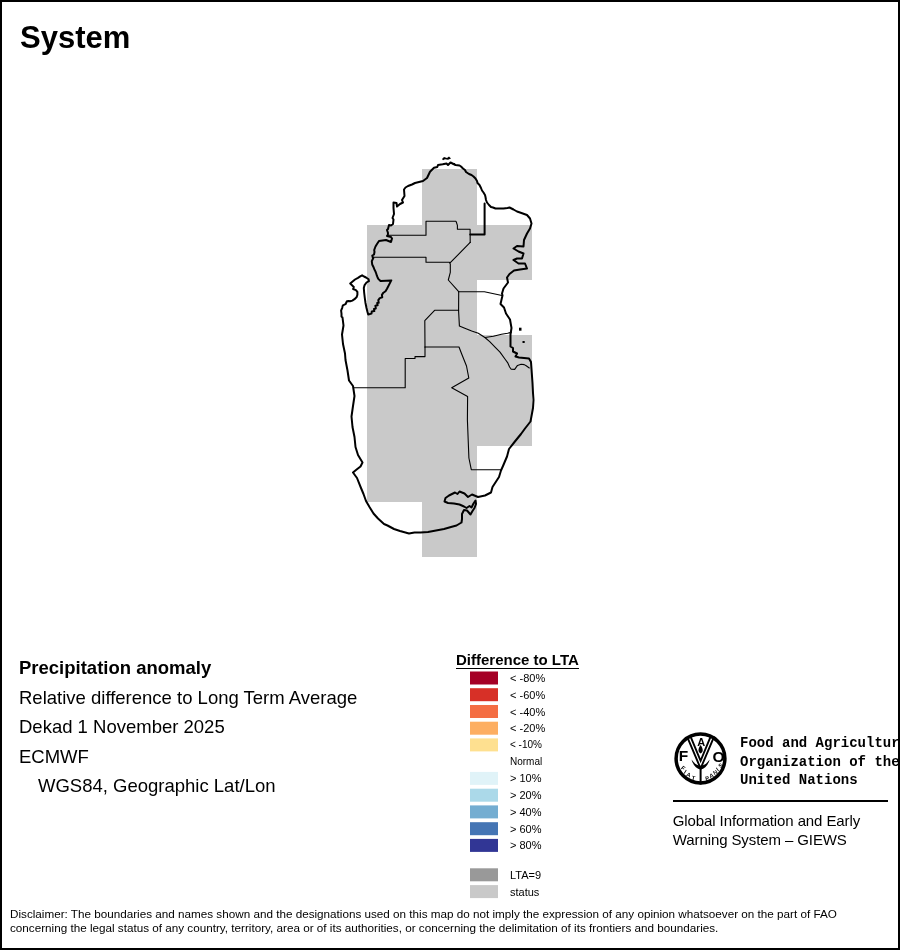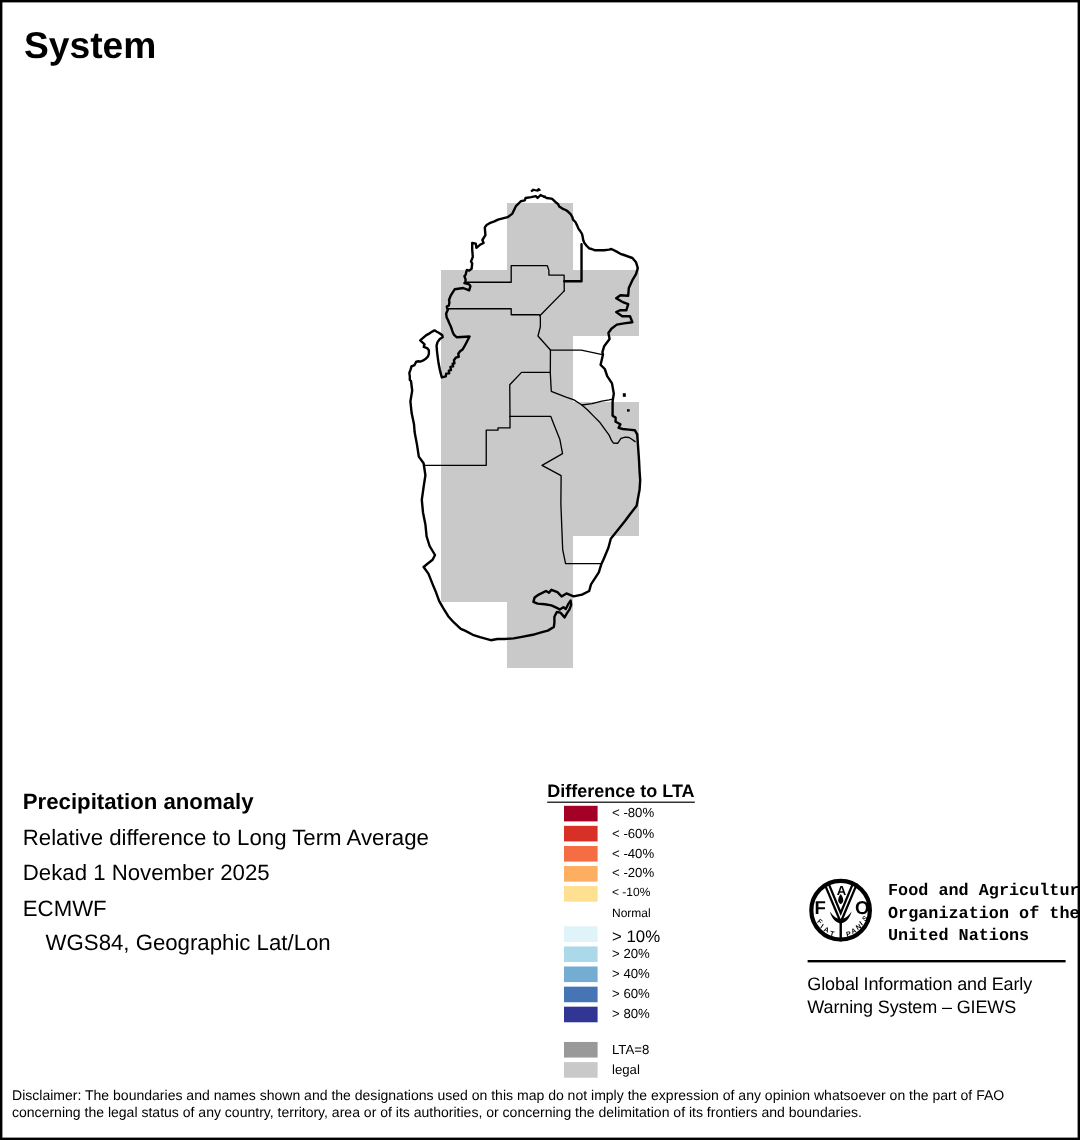--- a/index.html
+++ b/index.html
@@ -117,27 +117,27 @@
 
   <rect x="470" y="885.1" width="28" height="13" fill="#c9c9c9"></rect>
 </svg>
 
 <div class="abs" style="left:510px;top:672.0px;font-size:11px;">&lt; -80%</div>
 <div class="abs" style="left:510px;top:688.7px;font-size:11px;">&lt; -60%</div>
 <div class="abs" style="left:510px;top:705.5px;font-size:11px;">&lt; -40%</div>
 <div class="abs" style="left:510px;top:722.2px;font-size:11px;">&lt; -20%</div>
 <div class="abs" style="left:510px;top:738.9px;font-size:10px;">&lt; -10%</div>
 <div class="abs" style="left:510px;top:755.7px;font-size:10px;">Normal</div>
-<div class="abs" style="left:510px;top:772.4px;font-size:14px;">&gt; 10%</div>
+<div class="abs" style="left:510px;top:772.4px;font-size:11px;">&gt; 10%</div>
 <div class="abs" style="left:510px;top:789.2px;font-size:11px;">&gt; 20%</div>
 <div class="abs" style="left:510px;top:805.9px;font-size:11px;">&gt; 40%</div>
 <div class="abs" style="left:510px;top:822.7px;font-size:11px;">&gt; 60%</div>
 <div class="abs" style="left:510px;top:839.4px;font-size:11px;">&gt; 80%</div>
-<div class="abs" style="left:510px;top:868.8px;font-size:11px;">LTA=8</div>
-<div class="abs" style="left:510px;top:885.6px;font-size:11px;">legal</div>
+<div class="abs" style="left:510px;top:868.8px;font-size:11px;">LTA=9</div>
+<div class="abs" style="left:510px;top:885.6px;font-size:11px;">status</div>
 
 <div class="abs" style="left:19px;top:657px;font-size:18.5px;font-weight:bold;">Precipitation anomaly</div>
 <div class="abs" style="left:19px;top:686.5px;font-size:18.5px;text-align:center;">Relative difference to Long Term Average</div>
 <div class="abs" style="left:19px;top:716px;font-size:18.5px;">Dekad 1 November 2025</div>
 <div class="abs" style="left:19px;top:745.5px;font-size:18.5px;">ECMWF</div>
 <div class="abs" style="left:19px;top:775px;font-size:18.5px;margin-left:19px;">WGS84, Geographic Lat/Lon</div>
 
 <svg class="abs" style="left:670px;top:725px;" width="70" height="70" viewBox="0 0 70 70">
 
   <circle cx="30.5" cy="33.5" r="24.4" fill="none" stroke="#000" stroke-width="3.5"></circle>

